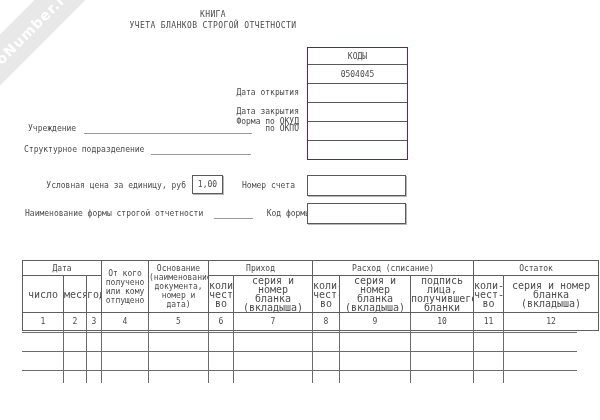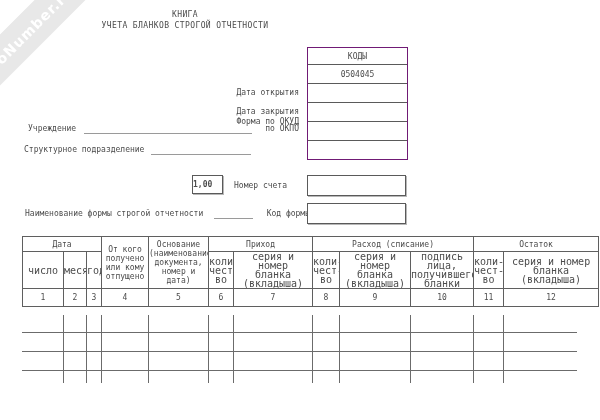--- a/index.html
+++ b/index.html
@@ -18,44 +18,44 @@
     width:150px;height:36px;
     background:#e8e8e8;
     transform:rotate(-45deg);
     transform-origin:75px 18px;
     display:flex;align-items:center;justify-content:center;
   }
   .wm span{
     font-family:"DejaVu Sans", sans-serif;
     font-weight:bold;font-size:14px;color:#ffffff;letter-spacing:1px;
   }
-  .title{position:absolute;left:0;width:370px;text-align:center;letter-spacing:.4px;}
+  .title{position:absolute;left:0;width:370px;text-align:center;letter-spacing:.4px;padding-left:28px;}
   .t1{top:10px;} .t2{top:21px;}
   
   .codes{
     position:absolute;left:307px;top:47px;width:99px;height:111px;
     border:1px solid #701a75;display:flex;flex-direction:column;
   }
   .codes .crow{
     flex:1;border-bottom:1px solid #5a5a5a;
     display:flex;align-items:center;justify-content:center;
   }
   .codes .crow.hdr{flex:0 0 16px;}
   .codes .crow:last-child{border-bottom:none;}
   .lbl{position:absolute;white-space:nowrap;}
   .r{text-align:right;}
   .uline{position:absolute;height:1px;background:#9a9a9a;}
   .fbox{
     position:absolute;border:1px solid #5a5a5a;background:#fff;
     box-shadow:1px 1px 0 #b8b8b8;
-    display:flex;align-items:center;font-weight:bold;
+    display:flex;align-items:center;justify-content:center;
   }
   
   table.ledger{
-    position:absolute;left:22px;top:236px;
+    position:absolute;left:22px;top:260px;
     border-collapse:collapse;table-layout:fixed;width:577px;
   }
   table.ledger td{
     border:1px solid #5f5f5f;
     padding:0;text-align:center;vertical-align:middle;
     font-size:8px;line-height:9px;color:#4c4c4c;
     white-space:pre-line;overflow:hidden;
   }
   tr.grp{height:15px;}
   tr.sub{height:37px;}
@@ -91,24 +91,25 @@
   <div class="lbl r" style="left:180px;top:88px;width:119px;">Дата открытия</div>
   <div class="lbl r" style="left:180px;top:107px;width:119px;">Дата закрытия</div>
 
   <div class="lbl" style="left:28px;top:124px;">Учреждение</div>
   <div class="uline" style="left:84px;top:133px;width:168px;"></div>
   <div class="lbl r" style="left:240px;top:124px;width:59px;">по ОКПО</div>
 
   <div class="lbl" style="left:24px;top:145px;">Структурное подразделение</div>
   <div class="uline" style="left:151px;top:154px;width:100px;"></div>
 
+  <div class="lbl r" style="left:36px;top:181px;width:150px;">Условная цена за единицу, руб</div>
   <div class="fbox" style="left:192px;top:175px;width:29px;height:17px;">
     <span>1,00</span>
   </div>
-  <div class="lbl r" style="left:218px;top:181px;width:69px;">Номер счета</div>
+  <div class="lbl r" style="left:226px;top:181px;width:69px;">Номер счета</div>
   <div class="fbox" style="left:307px;top:175px;width:97px;height:19px;"></div>
 
   <div class="lbl" style="left:25px;top:209px;">Наименование формы строгой отчетности</div>
   <div class="uline" style="left:214px;top:218px;width:39px;"></div>
   <div class="lbl r" style="left:256px;top:209px;width:54px;">Код формы</div>
   <div class="fbox" style="left:307px;top:203px;width:97px;height:19px;"></div>
 
   <table class="ledger">
     <colgroup>
       <col style="width:41px">

